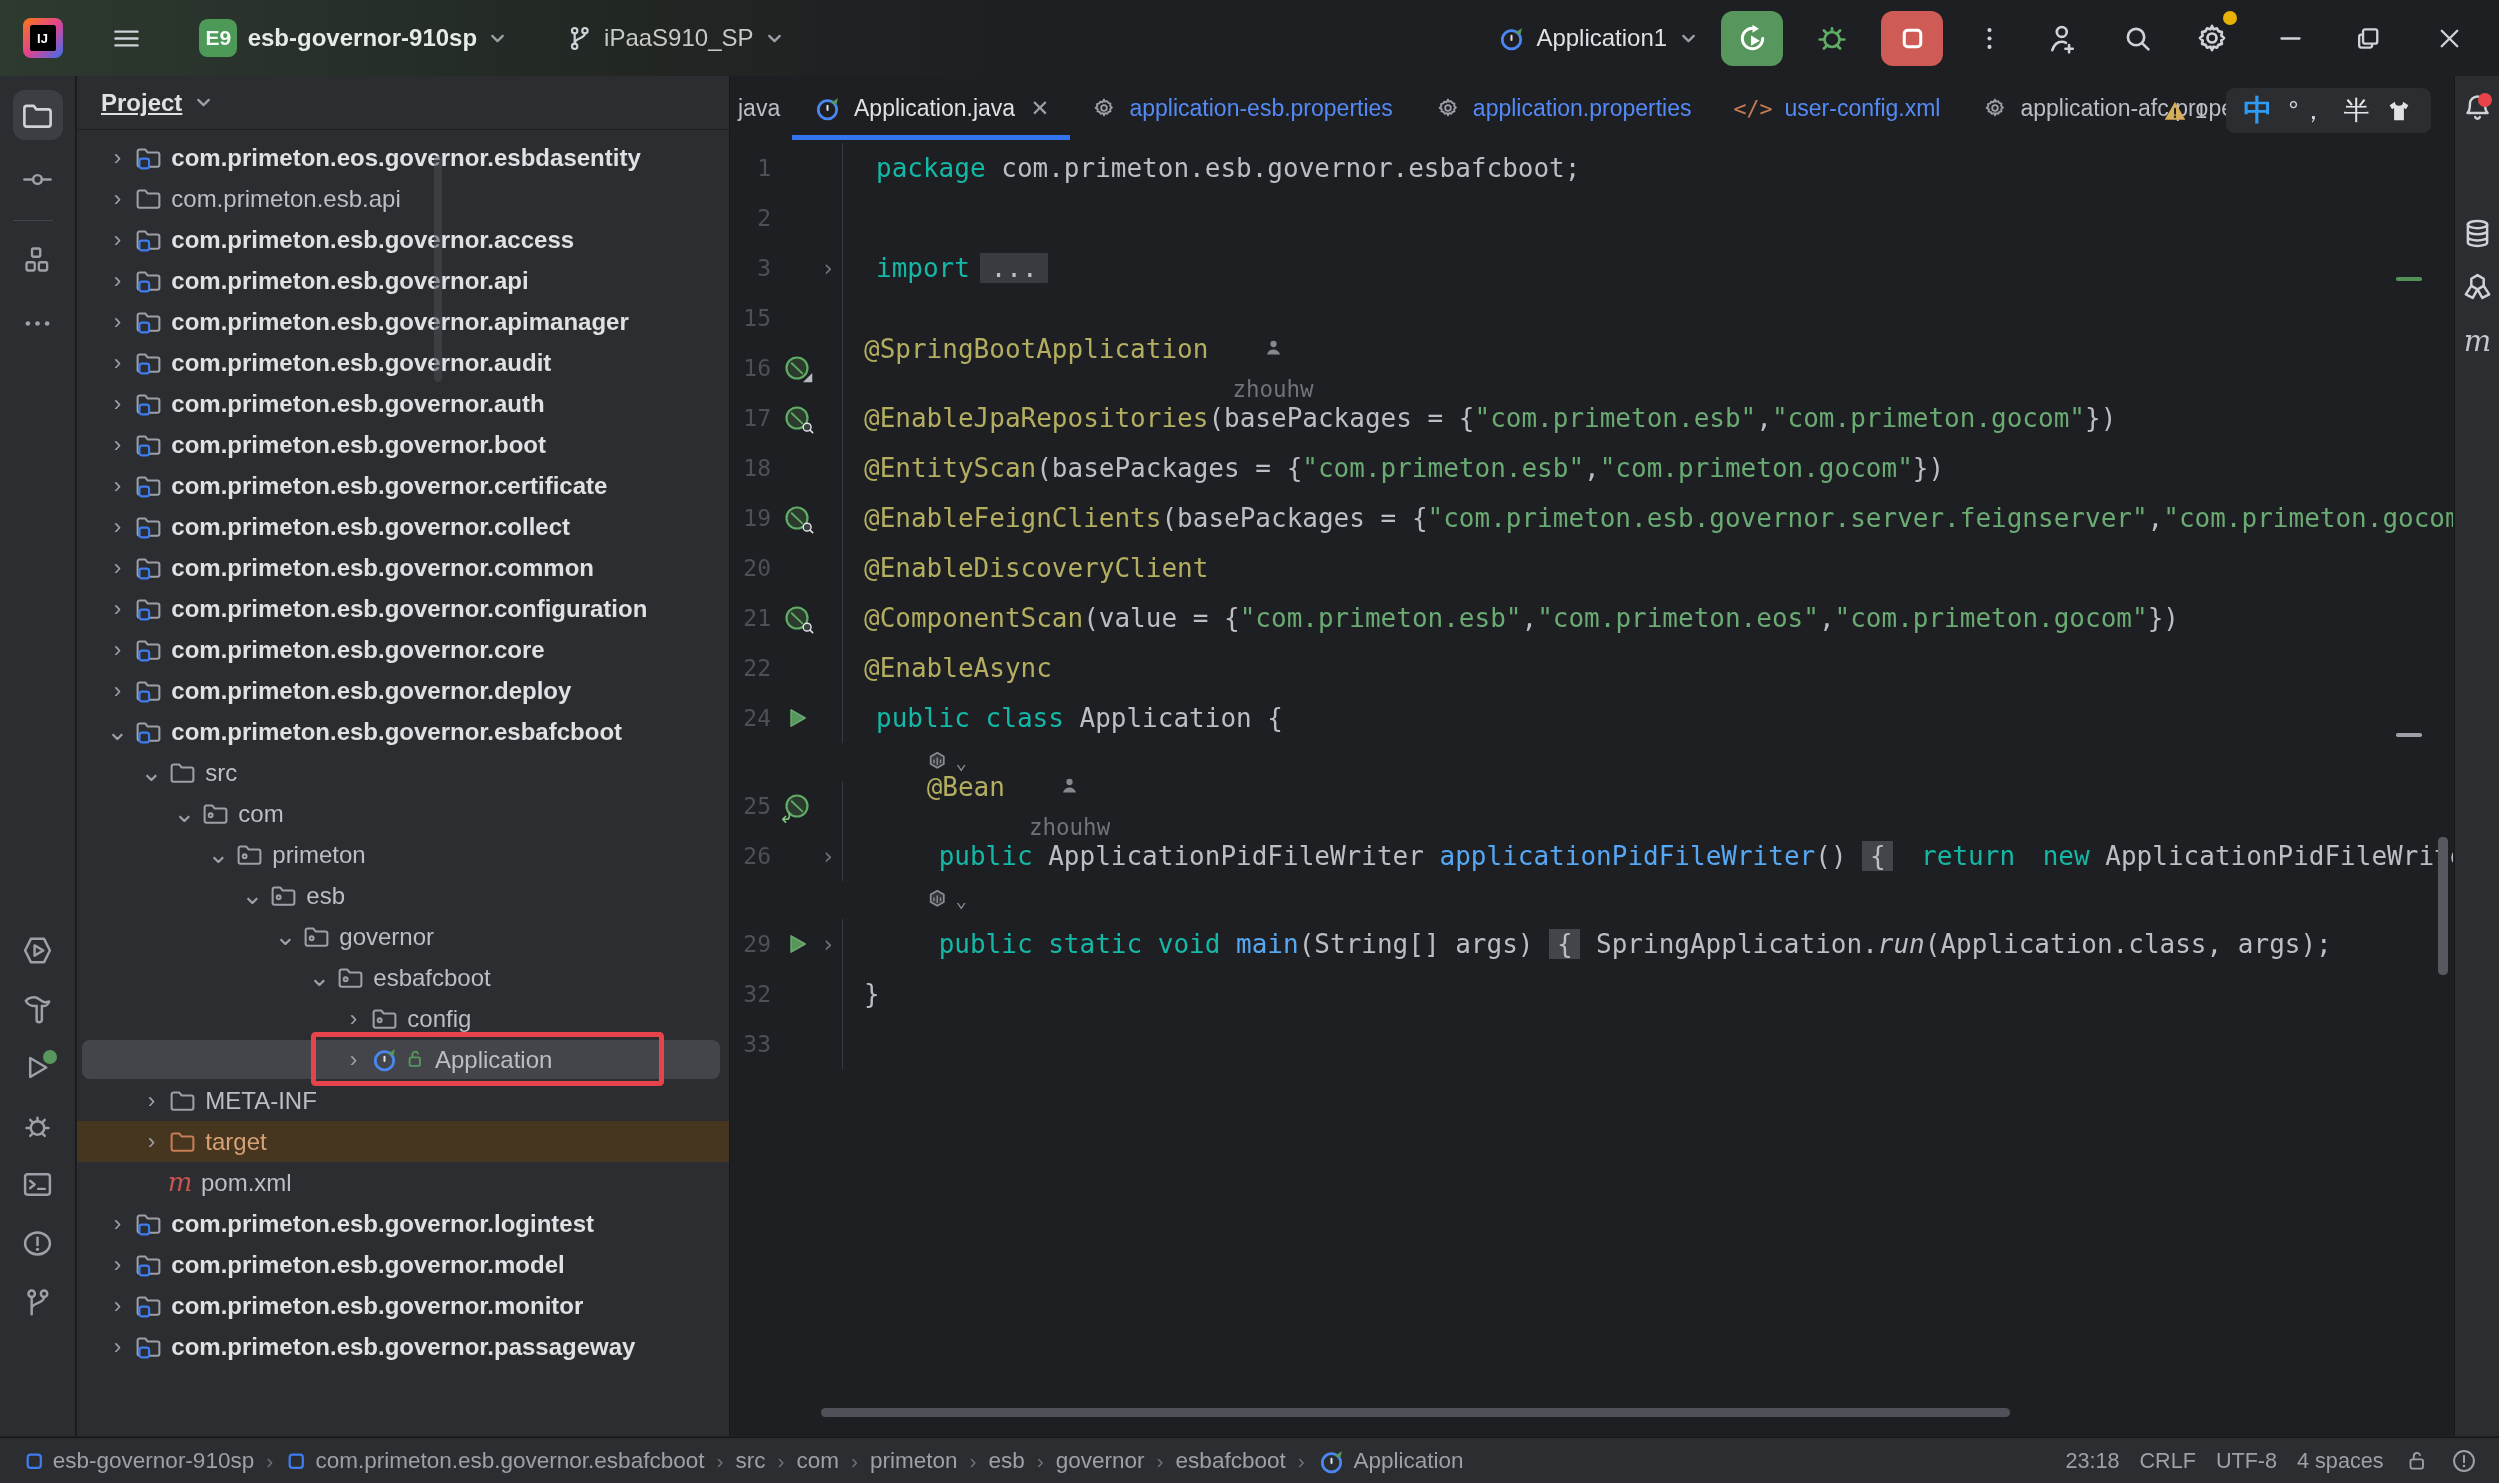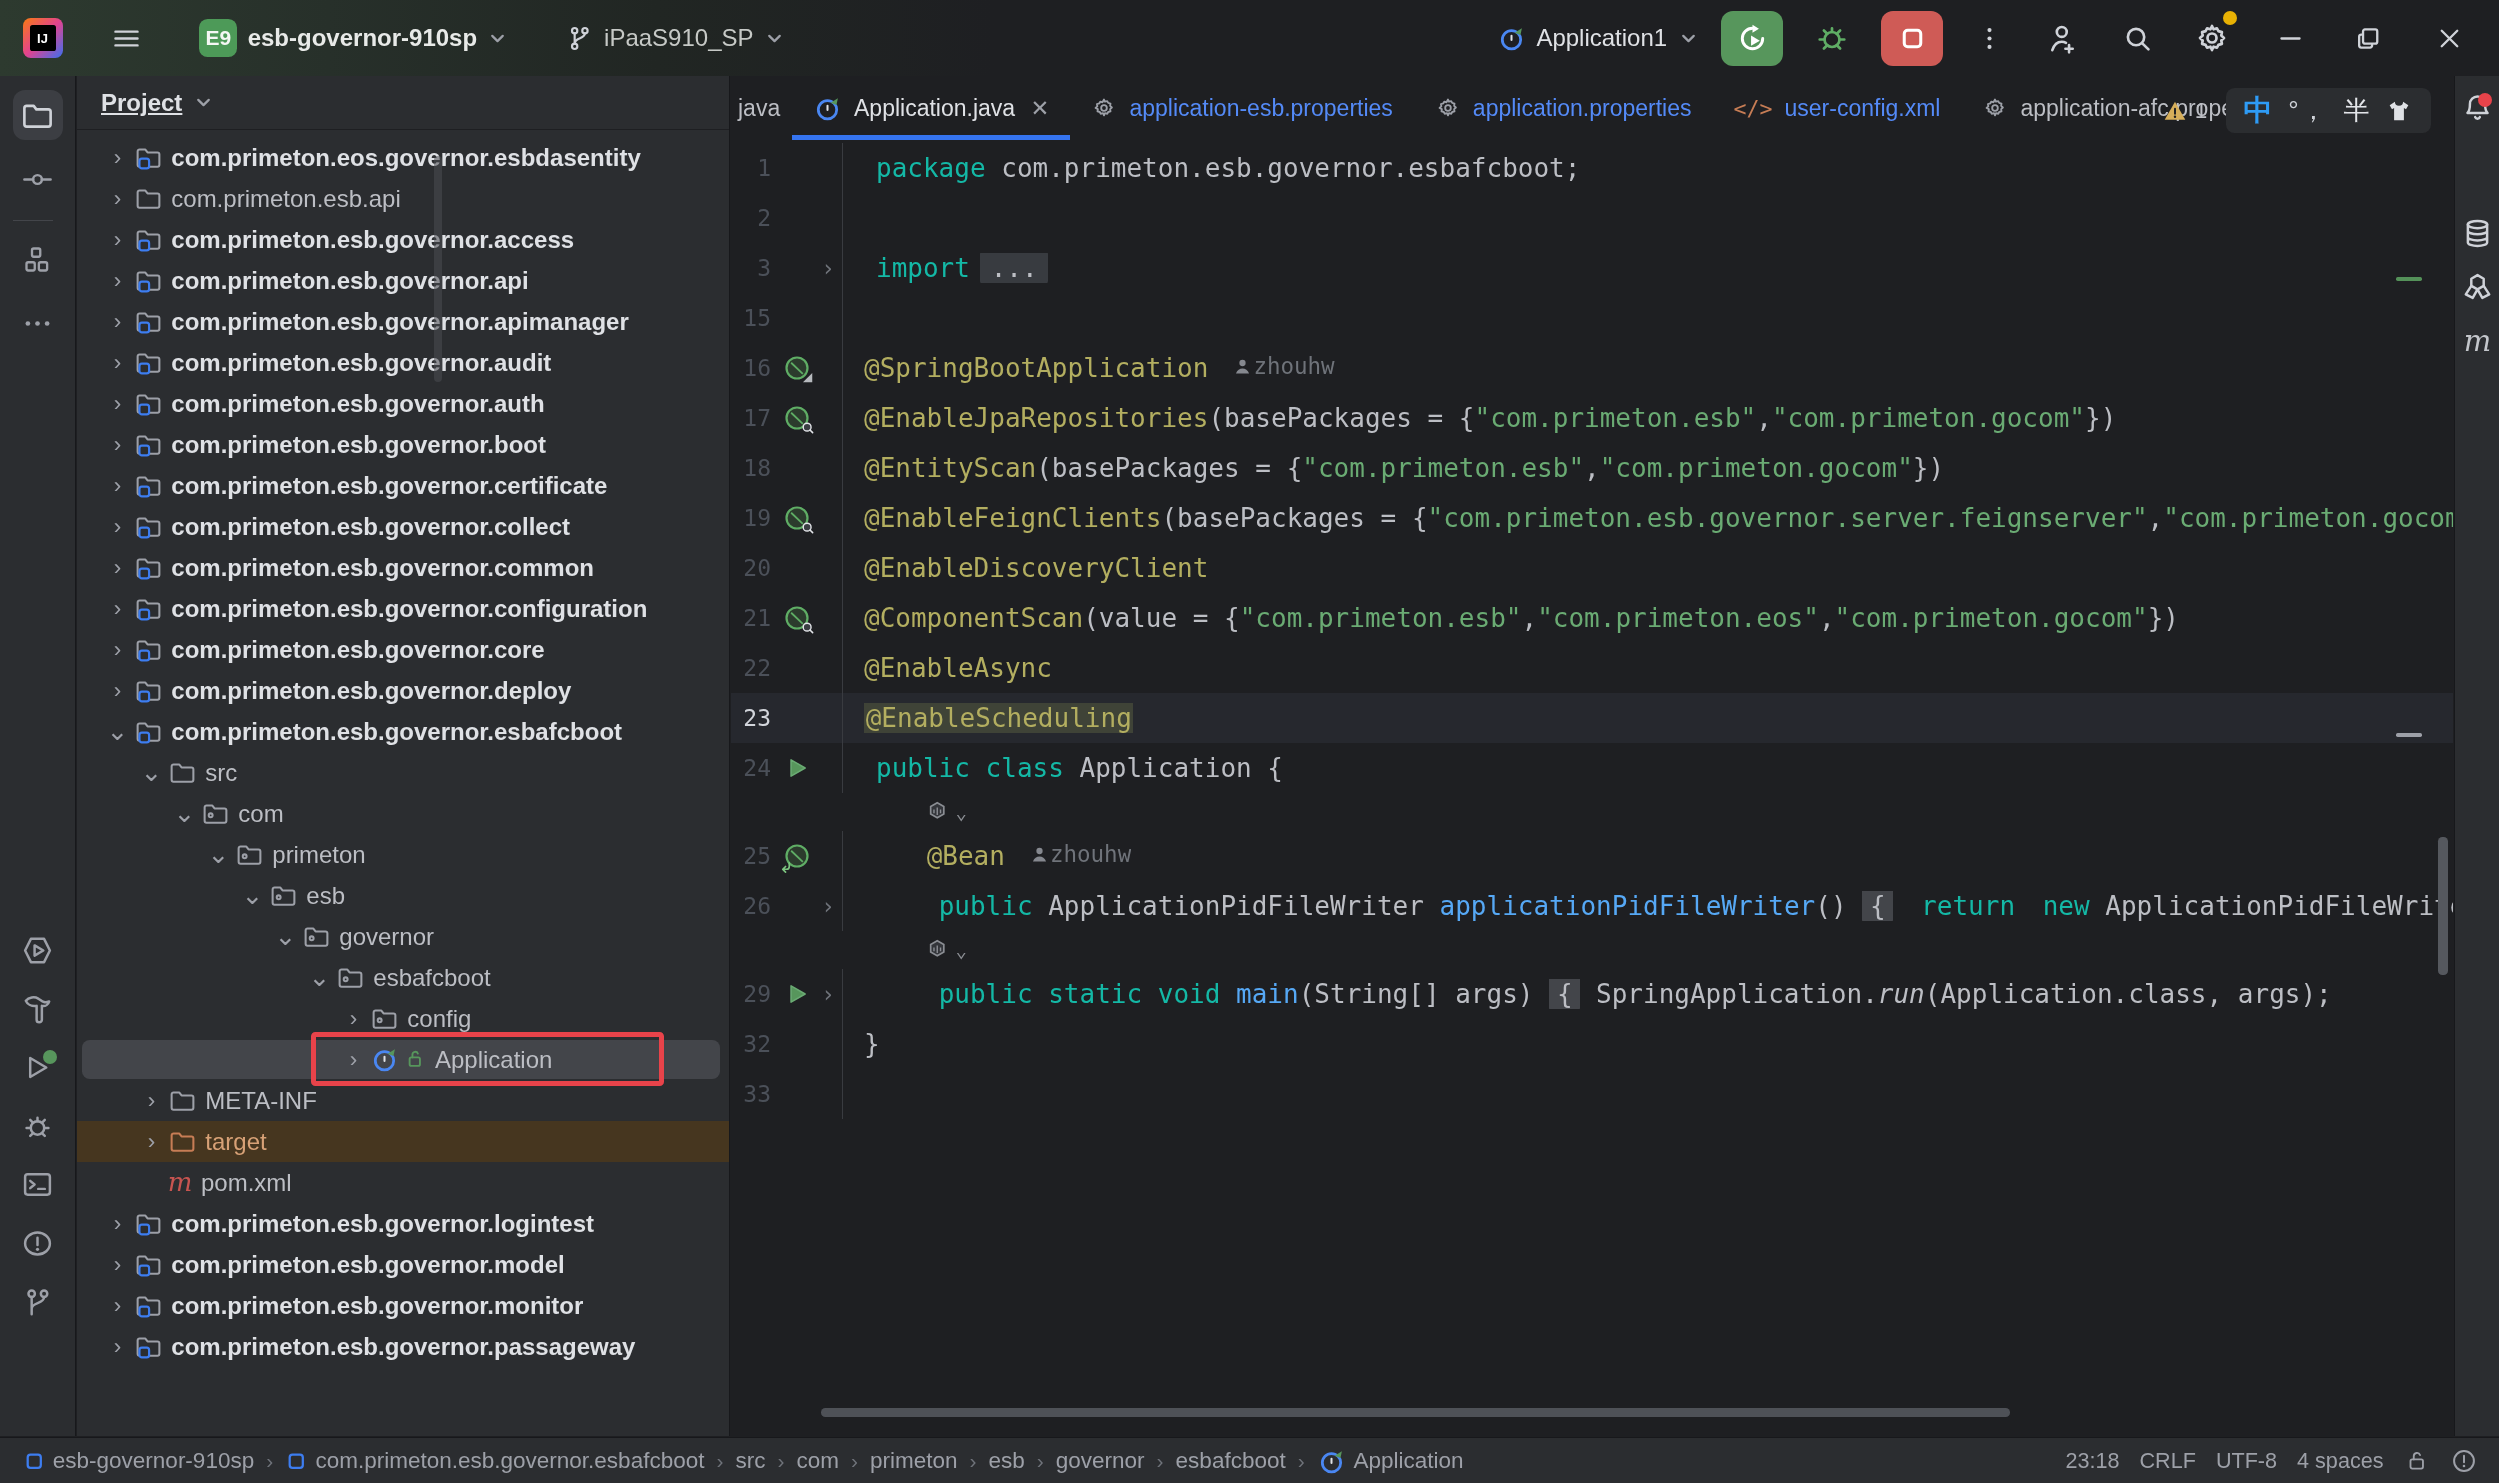--- a/index.html
+++ b/index.html
@@ -92,21 +92,21 @@
   .gutter .fslot { width:24px; flex:none; color:#6f737a; font-size:22.5px; text-align:center; }
   .gsep { width:0; border-left:1.7px solid #393b40; align-self:stretch; flex:none; }
   .ctext { padding-left:21px; font-size:26px; color:#bcbec4; overflow:hidden; }
   .tk-k { color:#14b8a6;margin-left:12px; } .tk-p { color:#bcbec4; } .tk-a { color:#b3ae60; }
   .tk-s { color:#6aab73; }
   .tk-sw { color:#6aab73; text-decoration:underline wavy #57965c 1.7px; text-underline-offset:6px; }
   .tk-m { color:#56a8f5; } .tk-it { color:#bcbec4; font-style:italic; }
   .tk-fold { background:#383b40; color:#bcbec4; padding:2.6px 10.4px; border-radius:4.3px; margin-left:10.4px; }
   .tk-brace { background:#43454a; color:#bcbec4; padding:2.6px 7.8px; border-radius:3.5px; }
   .tk-ah { color:#b3ae60; background:#3f4337; padding:3.5px 1.7px; border-radius:2.6px; }
-  .tk-author { color:#6f737a; font-size:22.5px; margin-left:24px; display:inline-flex; align-items:center; gap:0; }
+  .tk-author { color:#6f737a; font-size:22.5px; margin-left:24px; display:inline-flex; align-items:center; gap:18px;flex-direction:column; }
   .inlay { height:38px; display:flex; align-items:center; padding-left:195px; color:#9da0a8; gap:7px; }
   .inlay .chev { font-size:19px; color:#8a8d93; }
 
   #editor-float { position:absolute; top:12px; right:22.5px; display:flex; align-items:center; gap:19px; }
   #warn-widget { display:flex; align-items:center; gap:7px; color:#bcbec4; font-size:22.5px; }
   #ime-widget { height:45px; background:#2b2d30; border-radius:8.6px; display:flex; align-items:center;
     gap:15.6px; padding:0 17.3px; font-size:26px; color:#cfd2d8; }
   #ime-lang { color:#2e9bf5; font-weight:700; font-size:29px; }
   #ime-symbols { color:#cfd2d8; letter-spacing:1.7px; }
   #ime-half { color:#e3e5e9; }
@@ -767,21 +767,20 @@
               </svg></span></span><span class="fslot"></span></div><div class="gsep"></div><div class="ctext"><span class="tk-a">@EnableFeignClients</span><span class="tk-p">(basePackages = {</span><span class="tk-s">"com.primeton.esb.governor.server.</span><span class="tk-sw">feignserver</span><span class="tk-s">"</span><span class="tk-p">,</span><span class="tk-s">"com.primeton.gocom"})</span></div></div>
       <div class="cline"><div class="gutter"><span class="num">20</span><span class="gslot"></span><span class="fslot"></span></div><div class="gsep"></div><div class="ctext"><span class="tk-a">@EnableDiscoveryClient</span></div></div>
       <div class="cline"><div class="gutter"><span class="num">21</span><span class="gslot"><span style="position: relative; display: inline-flex;"><svg width="28" height="28" viewBox="0 0 24 24" fill="none" xmlns="http://www.w3.org/2000/svg">
                 <circle cx="12" cy="12" r="9" fill="#2c3b2d" stroke="#5fad65" stroke-width="1.9"></circle>
                 <path d="M7 7.5L17 17" stroke="#5fad65" stroke-width="1.5"></path>
               </svg><svg width="14" height="14" viewBox="0 0 16 16" style="position:absolute;right:-3.5px;bottom:-3.5px;">
                 <circle cx="7" cy="7" r="4.5" fill="#3b3e43" stroke="#e3e5e9" stroke-width="1.6"></circle>
                 <path d="M10.3 10.3l3 3" stroke="#e3e5e9" stroke-width="1.8" stroke-linecap="round"></path>
               </svg></span></span><span class="fslot"></span></div><div class="gsep"></div><div class="ctext"><span class="tk-a">@ComponentScan</span><span class="tk-p">(value = {</span><span class="tk-s">"com.primeton.esb"</span><span class="tk-p">,</span><span class="tk-s">"com.primeton.eos"</span><span class="tk-p">,</span><span class="tk-s">"com.primeton.gocom"</span><span class="tk-p">})</span></div></div>
       <div class="cline"><div class="gutter"><span class="num">22</span><span class="gslot"></span><span class="fslot"></span></div><div class="gsep"></div><div class="ctext"><span class="tk-a">@EnableAsync</span></div></div>
-      <div class="cline cur"><div class="gutter"><span class="num">23</span><span class="gslot"></span><span class="fslot"></span></div><div class="gsep"></div><div class="ctext"><span class="tk-ah">@EnableScheduling</span></div></div>
       <div class="cline"><div class="gutter"><span class="num">24</span><span class="gslot"><span style="display: inline-flex; align-items: center; position: relative;"><svg width="26" height="26" viewBox="0 0 24 24" fill="none" xmlns="http://www.w3.org/2000/svg">
                 <path d="M6.5 4.5l13 7.5-13 7.5z" fill="#57965c" stroke="#6aab73" stroke-width="1.4" stroke-linejoin="round"></path>
               </svg></span></span><span class="fslot"></span></div><div class="gsep"></div><div class="ctext"><span class="tk-k">public class </span><span class="tk-p">Application {</span></div></div>
       <div class="inlay">
         <span style="display: inline-flex; align-items: center; position: relative;">
           <svg width="22.5" height="22.5" viewBox="0 0 24 24" fill="none" xmlns="http://www.w3.org/2000/svg">
             <path d="M12 3l7 4v8l-7 4-7-4V7z" stroke="#8a8d93" stroke-width="1.8" fill="#33353a"></path>
             <path d="M12 8v8M8.5 10v4M15.5 10v4" stroke="#8a8d93" stroke-width="1.5"></path>
           </svg>
         </span>

